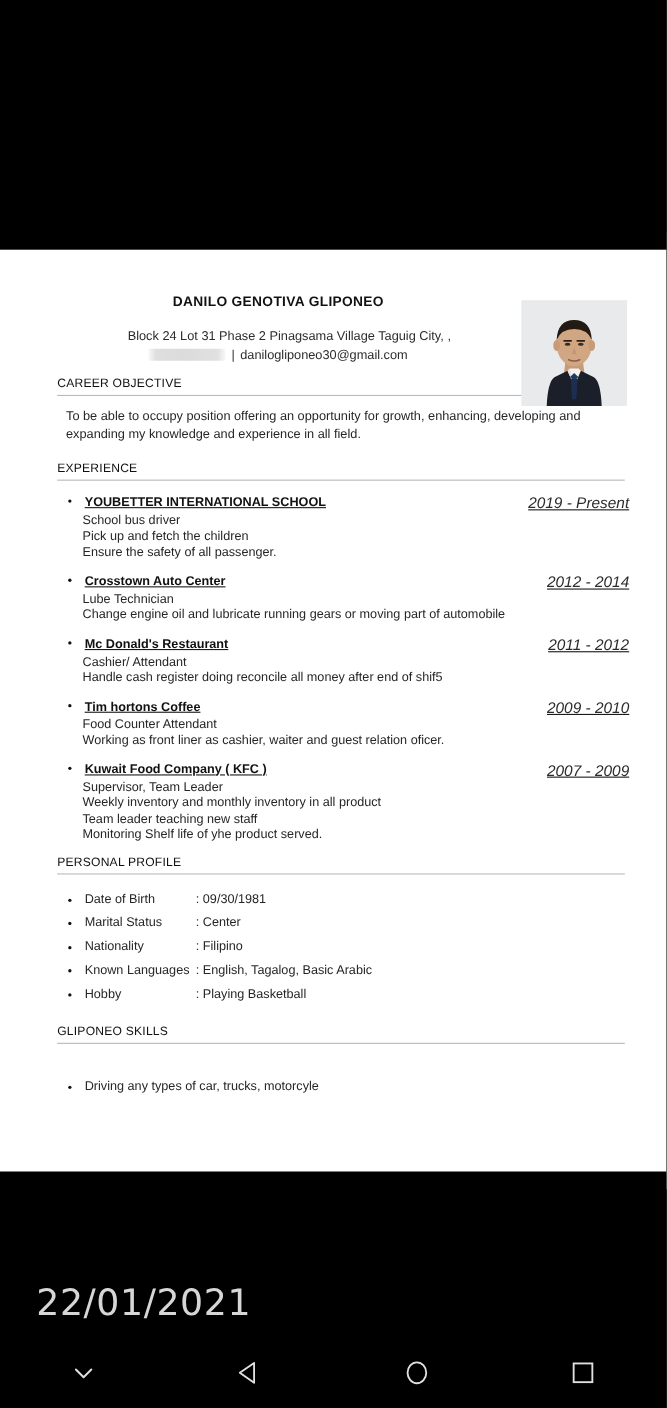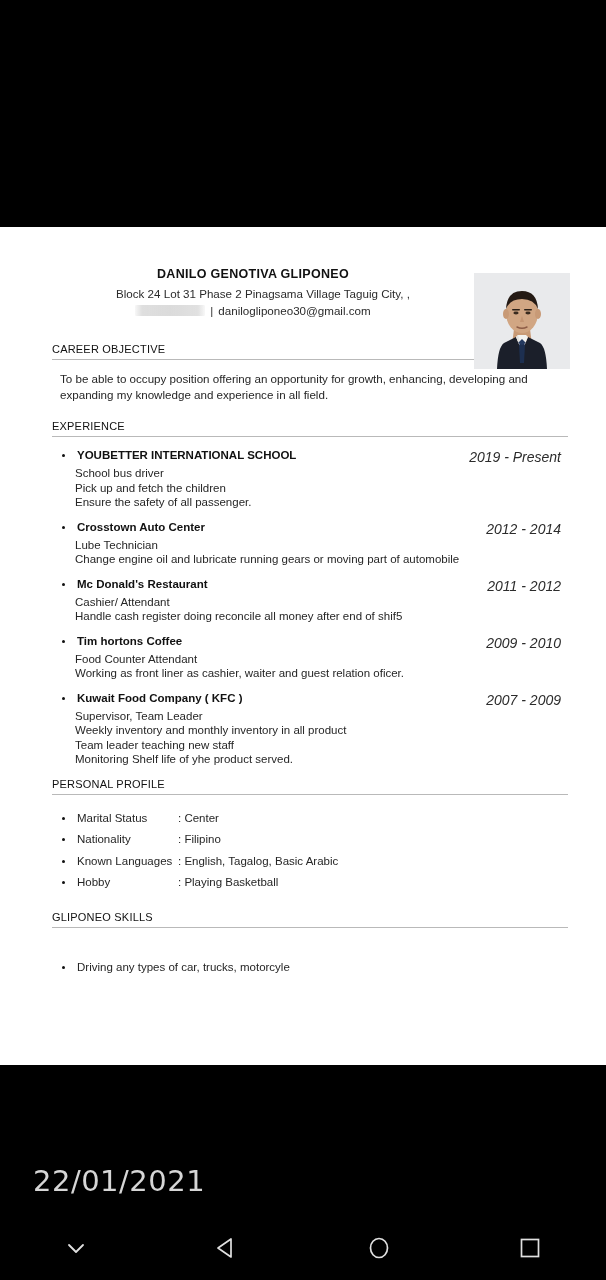--- a/index.html
+++ b/index.html
@@ -51,21 +51,21 @@
     font-size: 12.5px;
     font-weight: bold;
     letter-spacing: 0.3px;
     color: #111;
     padding-right: 100px;
   }
   .address-line {
     text-align: center;
     font-size: 11.6px;
     color: #2b2b2b;
-    margin-top: 6px;
+    margin-top: 18px;
     padding-right: 80px;
   }
   .contact-line {
     text-align: center;
     font-size: 11.6px;
     color: #2b2b2b;
     margin-top: 4px;
     padding-right: 100px;
     display: flex;
     justify-content: center;
@@ -122,23 +122,24 @@
   }
 
   .section-gap { height: 17px; }
 
   
   .experience { margin-top: 12px; }
   .exp-item { margin-bottom: 11px; }
   .exp-head {
     position: relative;
     display: flex;
-    align-items: flex-start;
+    align-items: center;
     padding-left: 62px;
-    padding-right: 45px;
+    padding-right: 34px;
+    text-decoration: underline;
   }
   .exp-bullet {
     position: absolute;
     left: 62px;
     top: 5px;
     width: 3px; height: 3px;
     background: #111;
     border-radius: 50%;
   }
   .exp-org {
@@ -204,21 +205,21 @@
     width: 3px; height: 3px;
     background: #111;
     border-radius: 50%;
   }
 
   
   .overlay-date {
     position: absolute;
     left: 33px;
     top: 1164px;
-    font-size: 29px;
+    font-size: 33px;
     color: #d6d6d6;
     letter-spacing: 0.5px;
     font-family: "DejaVu Sans", sans-serif;
   }
 
   
   .navbar {
     position: absolute;
     left: 0;
     top: 1216px;
@@ -358,20 +359,25 @@
         </div>
       </div>
   </div>
 
   <div>
     <div class="section-title">PERSONAL PROFILE</div>
     <div class="rule"></div>
     <div class="profile" id="profile-list">
         <div class="profile-row">
           <span class="profile-bullet"></span>
+          <span class="profile-label">Date of Birth</span>
+          <span class="profile-value">09/30/1981</span>
+        </div>
+        <div class="profile-row">
+          <span class="profile-bullet"></span>
           <span class="profile-label">Marital Status</span>
           <span class="profile-value">Center</span>
         </div>
         <div class="profile-row">
           <span class="profile-bullet"></span>
           <span class="profile-label">Nationality</span>
           <span class="profile-value">Filipino</span>
         </div>
         <div class="profile-row">
           <span class="profile-bullet"></span>

